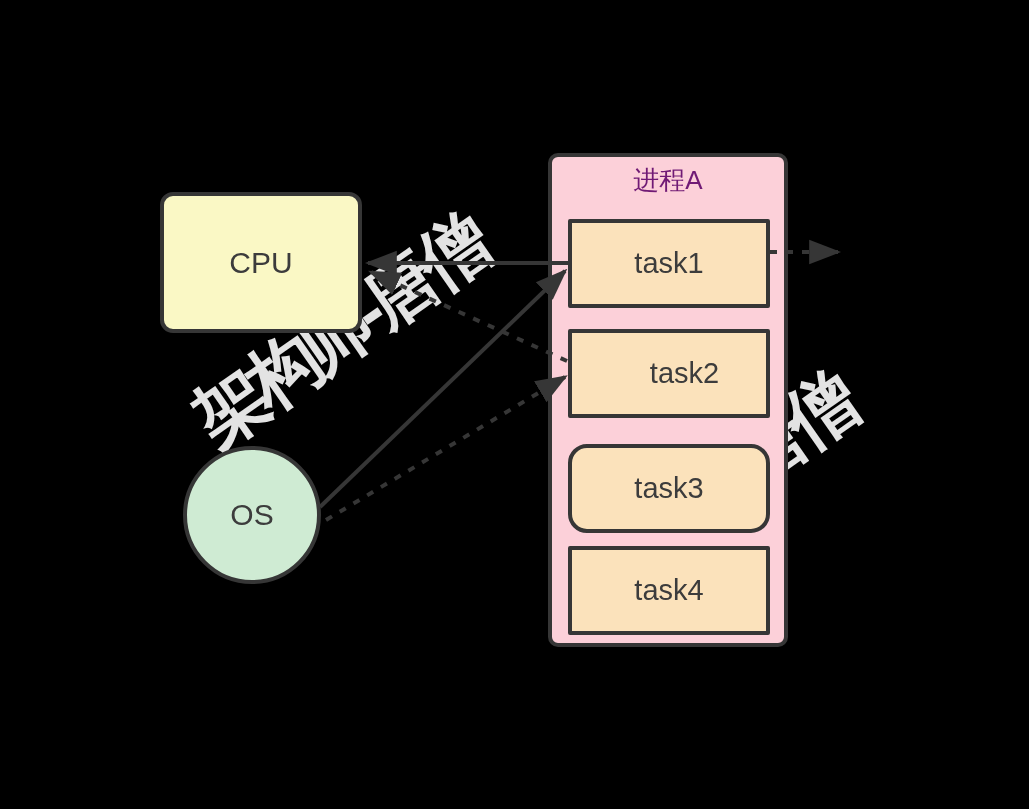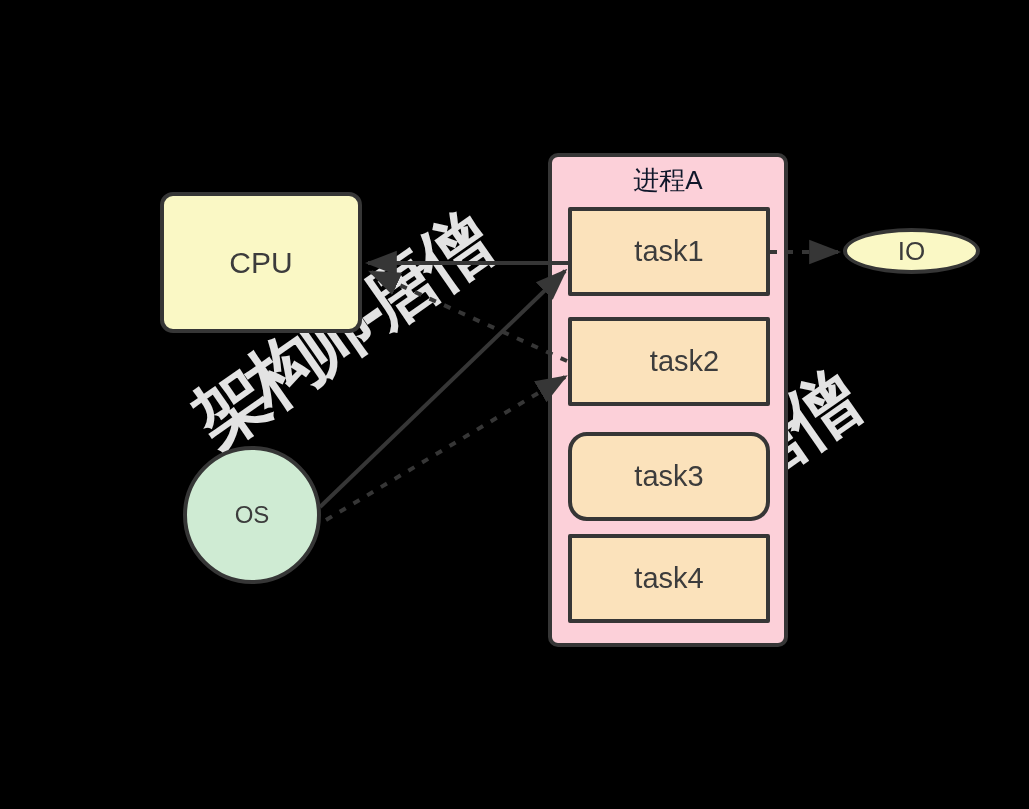--- a/index.html
+++ b/index.html
@@ -11,29 +11,29 @@
     position:absolute;z-index:1;font-size:72px;font-weight:700;line-height:1;
     letter-spacing:-8px;white-space:nowrap;transform:rotate(-35deg);
     transform-origin:0 50%;user-select:none;
   }
   .node{
     position:absolute;z-index:2;box-sizing:border-box;border:4px solid #363636;
     display:flex;align-items:center;justify-content:center;
     color:#3C3C3C;
   }
   #cpu-box{left:160px;top:192px;width:202px;height:141px;border-radius:13px;font-size:30px;}
-  #os-circle{left:183px;top:446px;width:138px;height:138px;border-radius:50%;font-size:24px;}
+  #os-circle{left:183px;top:446px;width:138px;height:138px;border-radius:50%;font-size:30px;}
   #io-ellipse{left:843px;top:228px;width:137px;height:46px;border-radius:50%;font-size:26px;}
   #process-box{
     left:548px;top:153px;width:240px;height:494px;border-radius:10px;
     flex-direction:column;justify-content:flex-start;
   }
-  #process-title{margin-top:6px;font-size:26px;color:#0f172a;}
+  #process-title{margin-top:6px;font-size:26px;color:#701a75;}
   .task{
-    left:568px;width:202px;height:89px;border-radius:2px;font-size:29px;
+    left:568px;width:202px;height:89px;border-radius:2px;font-size:29px;margin-top:12px;
   }
   #task1{top:207px;}
   #task2{top:317px;}
   #task3{top:432px;border-radius:19px;}
   #task4{top:534px;text-align:center;}
   #edges-svg{position:absolute;left:0;top:0;z-index:3;pointer-events:none;}
   .edge{stroke:#363636;stroke-width:4;fill:none;}
   .edge.dashed{stroke-dasharray:7 9;}
 </style>
 </head>
@@ -62,23 +62,20 @@
   <div class="node task" id="task2" style="background-color: rgb(251, 226, 187); padding-left: 31px;">
     <span>task2</span>
   </div>
   <div class="node task" id="task3" style="background-color: rgb(251, 226, 187);">
     <span>task3</span>
   </div>
   <div class="node task" id="task4" style="background-color: rgb(251, 226, 187);">
     <span>task4</span>
   </div>
 
-  <div class="node" id="io-ellipse" style="background-color: rgb(250, 248, 197);">
-    <span>IO</span>
-  </div>
 
   <svg id="edges-svg" width="1029" height="809" viewBox="0 0 1029 809">
     <defs>
       <marker id="arrowhead" viewBox="0 0 10 10" refX="9" refY="5" markerWidth="8" markerHeight="8" orient="auto-start-reverse">
         <path d="M0,1.2 L10,5 L0,8.8 z" fill="#363636"></path>
       </marker>
     </defs>
 
     <path class="edge" d="M568 263 L368 263" marker-end="url(#arrowhead)"></path>
 

